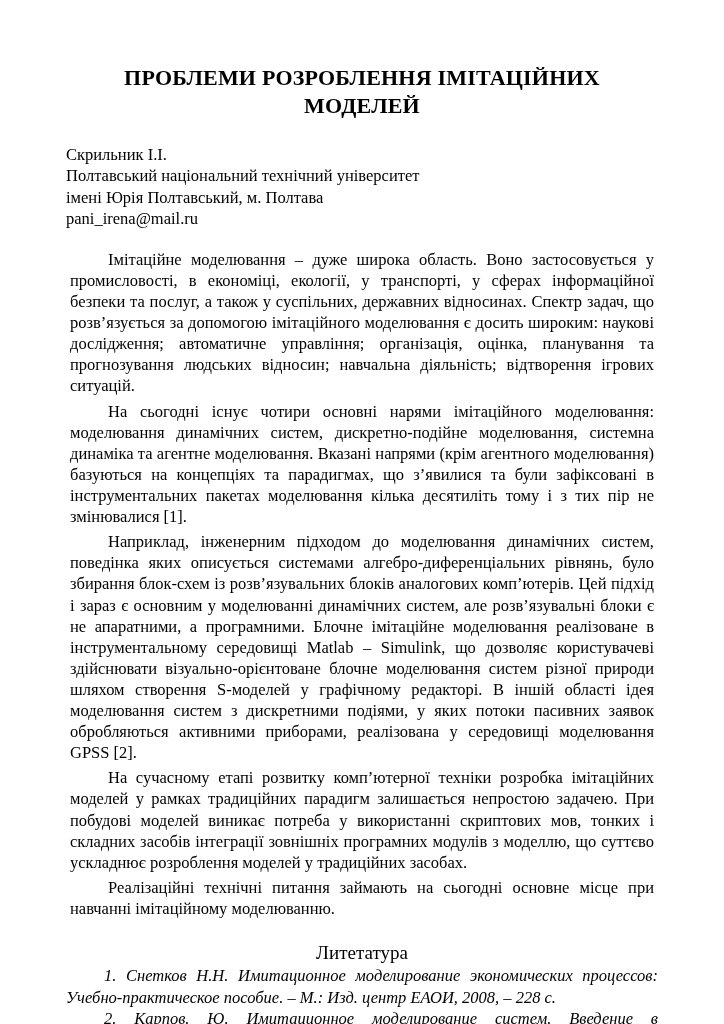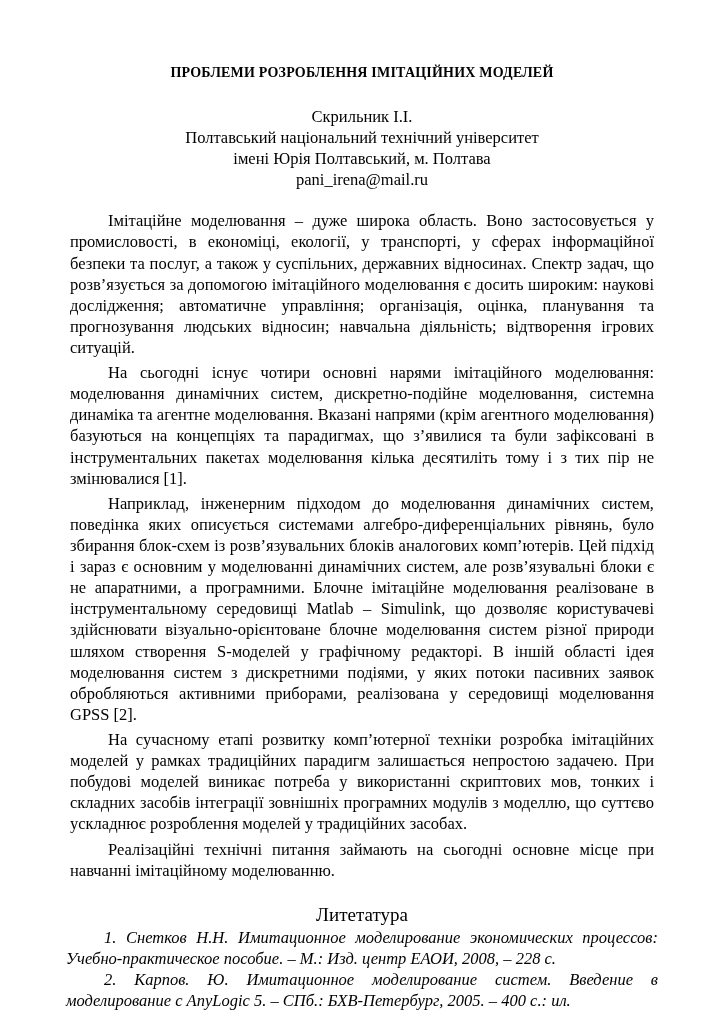--- a/index.html
+++ b/index.html
@@ -15,26 +15,26 @@
     background: #ffffff;
     color: #000000;
     font-family: "Liberation Serif", "DejaVu Serif", serif;
     font-size: 16.5px;
     line-height: 1.28;
     padding: 64px 66px 40px 66px;
   }
   .title {
     text-align: center;
     font-weight: bold;
-    font-size: 14px;
+    font-size: 22px;
     letter-spacing: 0.2px;
     margin: 0 0 24px 0;
   }
   .author-block {
-    text-align: center;
+    text-align: left;
     margin: 8px 0 20px 0;
   }
   .author-block div {
     margin: 0;
     line-height: 1.28;
   }
   .content p {
     margin: 4px;
     text-align: justify;
     text-indent: 38px;

